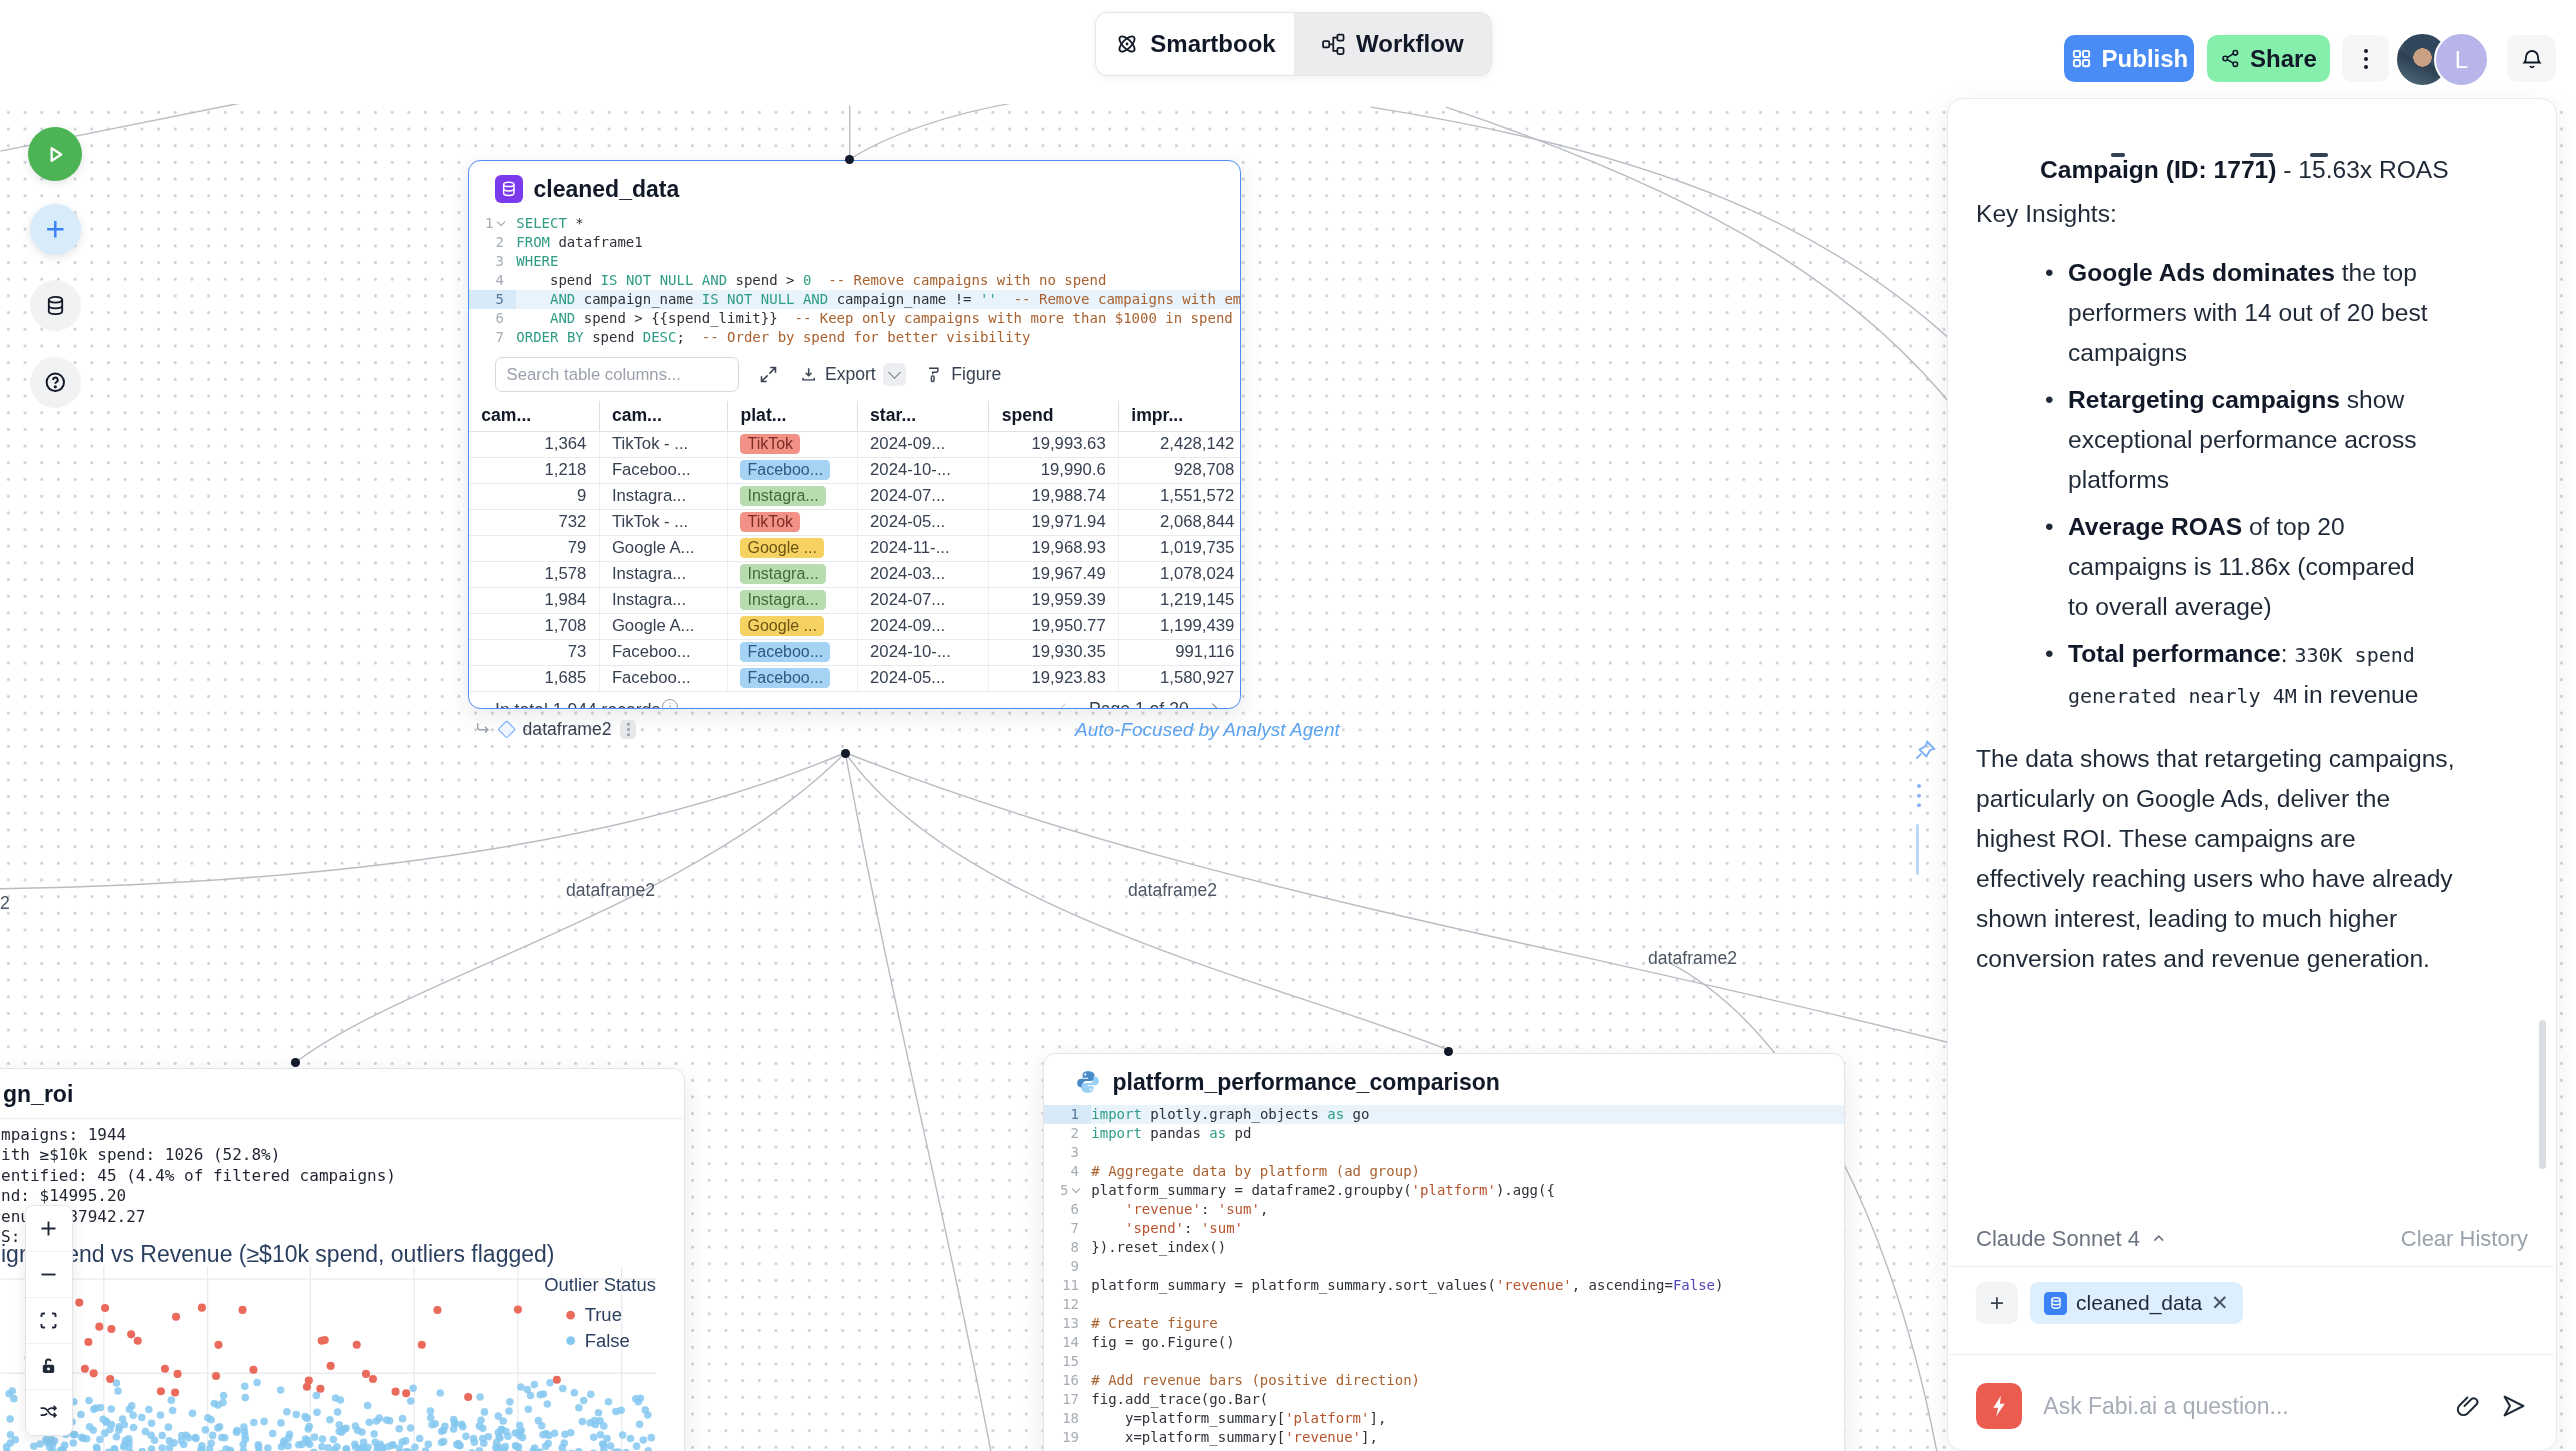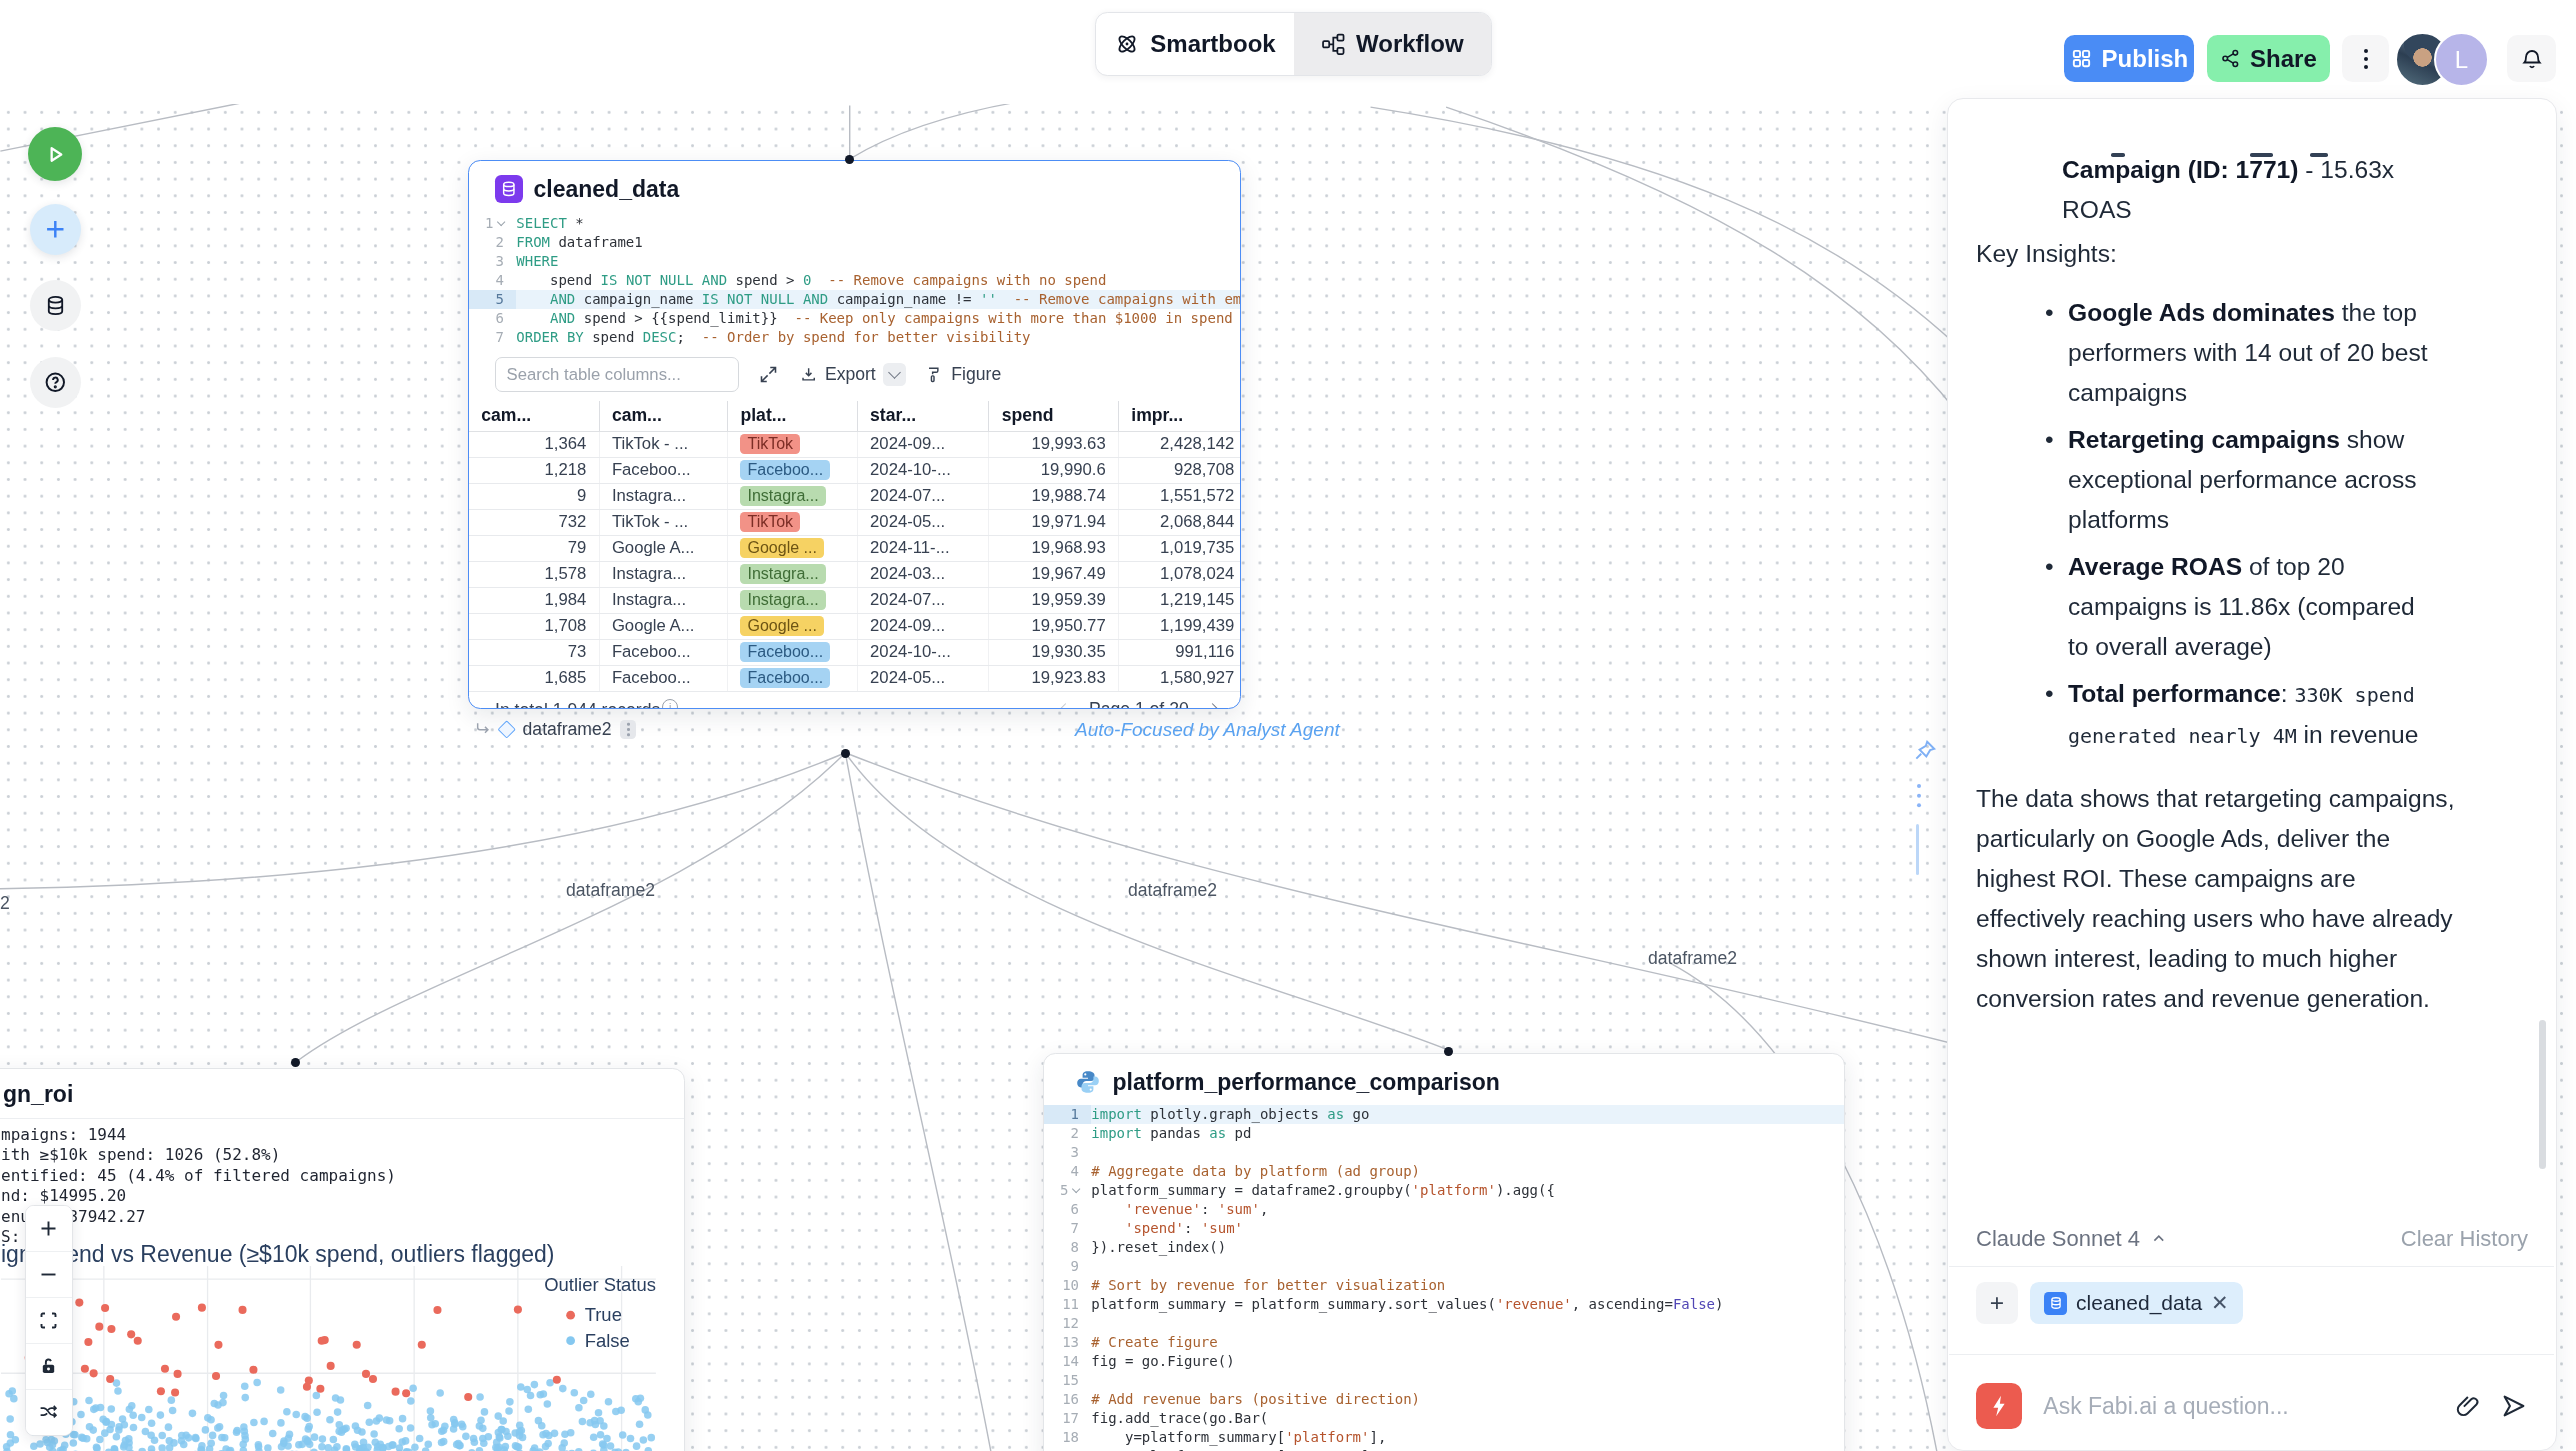--- a/index.html
+++ b/index.html
@@ -96,21 +96,21 @@
      background:radial-gradient(circle at 50% 46%,#c9a182 0 24%,transparent 25%),
                 radial-gradient(circle at 50% 20%,#32465c 0 38%,transparent 39%),
                 linear-gradient(205deg,#8fa7bc,#2c3e52 55%,#55707f);}
   #avatar-l{left:2434px;top:32px;background:#b7b5e9;color:#fff;display:flex;align-items:center;justify-content:center;font-size:24px;z-index:9;}
   
   #right-panel{left:1947px;top:98px;width:608px;height:1351px;background:#fff;border:1.3px solid #e8e9ec;
      border-radius:16px;box-shadow:0 8.8px 26px rgba(30,41,59,.08);z-index:7;}
   .msg{position:absolute;left:28px;top:51px;width:492px;font-size:24.6px;line-height:40px;color:#1f2937;}
   .msg strong{font-weight:700;color:#111827;}
   .msg code{font-family:"DejaVu Sans Mono",monospace;font-size:20px;}
-  .msg .lead{margin-left:86px;margin-bottom:3.5px;}
+  .msg .lead{margin-left:64px;margin-bottom:3.5px;}
   .msg ul{list-style:none;margin:0 0 23px 0;padding:0;}
   .msg li{position:relative;padding-left:23px;margin-bottom:7px;}
   .msg li::before{content:"•";position:absolute;left:0;top:0;}
   .msg ul.intro{margin-left:140px;}
   .msg ul.intro li{width:290px;}
   .msg ul.insights{margin-left:69px;}
   .msg ul.insights li{width:373px;}
   .remnant{position:absolute;height:4.4px;border-radius:1.8px;background:#334155;}
   .panel-divider{position:absolute;left:0.9px;width:605px;height:1.3px;background:#eceef1;}
   #model-row{position:absolute;left:28px;top:1127px;width:552px;display:flex;align-items:center;font-size:22px;color:#6b7280;}
@@ -862,21 +862,20 @@
   <div id="py-code" class="code py">
       <div class="cl hl"><span class="ln">1</span><span class="ct"><span class="kw">import</span> plotly.graph_objects <span class="kw">as</span> go</span></div>
       <div class="cl"><span class="ln">2</span><span class="ct"><span class="kw">import</span> pandas <span class="kw">as</span> pd</span></div>
       <div class="cl"><span class="ln">3</span><span class="ct"></span></div>
       <div class="cl"><span class="ln">4</span><span class="ct"><span class="cmt"># Aggregate data by platform (ad group)</span></span></div>
       <div class="cl"><span class="ln">5<i class="fold"></i></span><span class="ct">platform_summary = dataframe2.groupby(<span class="str">'platform'</span>).agg({</span></div>
       <div class="cl"><span class="ln">6</span><span class="ct">    <span class="str">'revenue'</span>: <span class="str">'sum'</span>,</span></div>
       <div class="cl"><span class="ln">7</span><span class="ct">    <span class="str">'spend'</span>: <span class="str">'sum'</span></span></div>
       <div class="cl"><span class="ln">8</span><span class="ct">}).reset_index()</span></div>
       <div class="cl"><span class="ln">9</span><span class="ct"></span></div>
-      <div class="cl"><span class="ln">10</span><span class="ct"><span class="cmt"># Sort by revenue for better visualization</span></span></div>
       <div class="cl"><span class="ln">11</span><span class="ct">platform_summary = platform_summary.sort_values(<span class="str">'revenue'</span>, ascending=<span class="bool">False</span>)</span></div>
       <div class="cl"><span class="ln">12</span><span class="ct"></span></div>
       <div class="cl"><span class="ln">13</span><span class="ct"><span class="cmt"># Create figure</span></span></div>
       <div class="cl"><span class="ln">14</span><span class="ct">fig = go.Figure()</span></div>
       <div class="cl"><span class="ln">15</span><span class="ct"></span></div>
       <div class="cl"><span class="ln">16</span><span class="ct"><span class="cmt"># Add revenue bars (positive direction)</span></span></div>
       <div class="cl"><span class="ln">17</span><span class="ct">fig.add_trace(go.Bar(</span></div>
       <div class="cl"><span class="ln">18</span><span class="ct">    y=platform_summary[<span class="str">'platform'</span>],</span></div>
       <div class="cl"><span class="ln">19</span><span class="ct">    x=platform_summary[<span class="str">'revenue'</span>],</span></div>
     </div>

